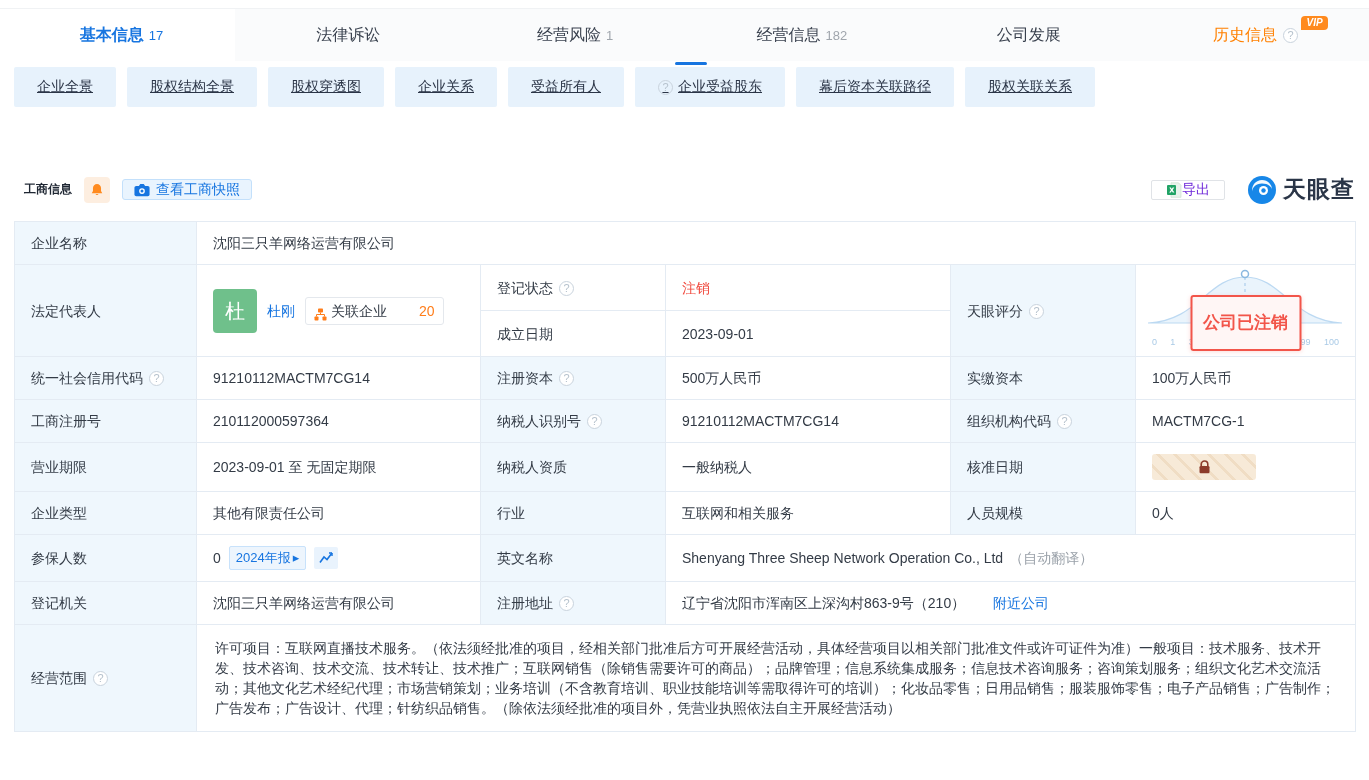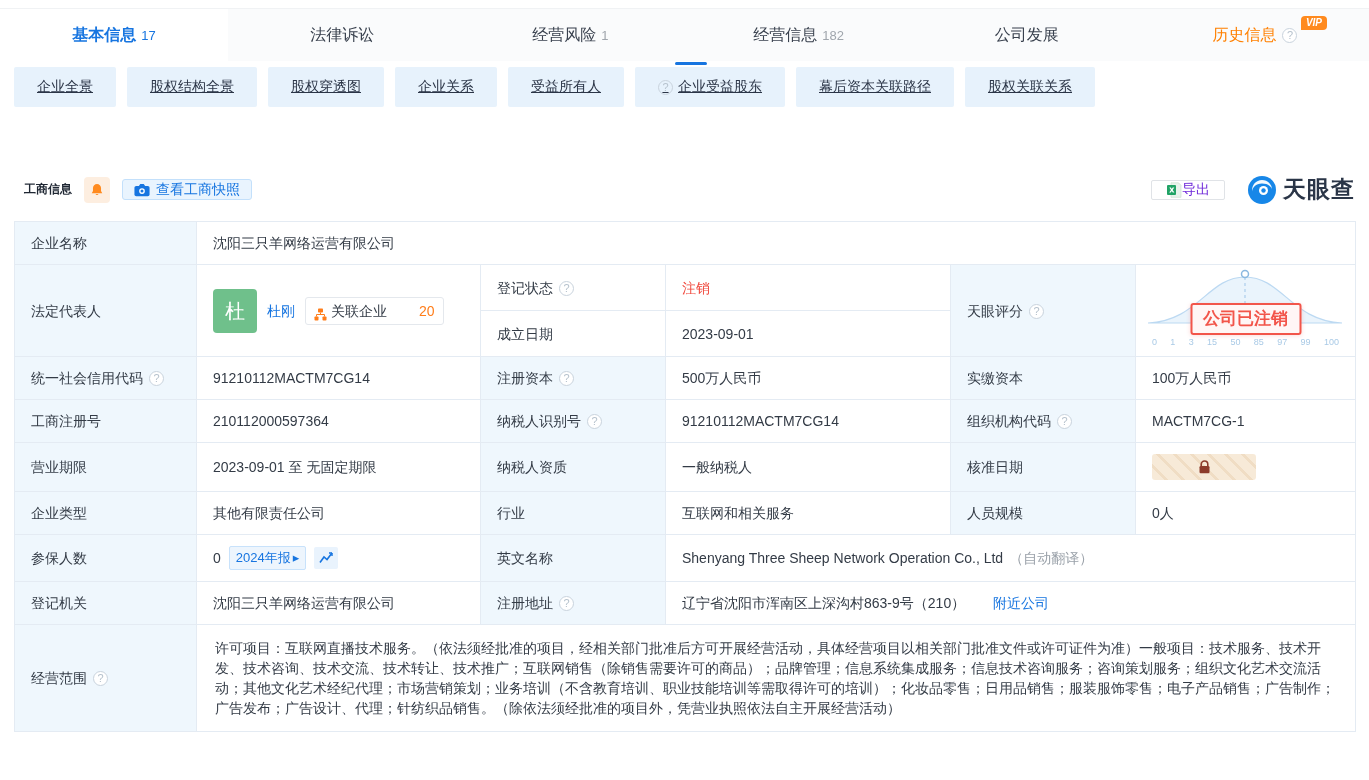--- a/index.html
+++ b/index.html
@@ -4,21 +4,21 @@
 <style>
   * { margin:0; padding:0; box-sizing:border-box; }
   html,body { width:1369px; height:780px; background:#fff; overflow:hidden;
     font-family:"Liberation Sans","DejaVu Sans",sans-serif; color:#2b3440; }
 
   
   .tabbar-wrap { padding-top:8px; background:#fff; }
   .tabbar { display:flex; background:#fafbfc; border-top:1px solid #f0f2f4; }
   .tab { flex:1; height:52px; display:flex; align-items:center; justify-content:center;
     font-size:16px; color:#39414e; cursor:pointer; position:relative; }
-  .tab.active { background:#fff; color:#1775e0; font-weight:bold; }
+  .tab.active { background:#fff; color:#1775e0; font-weight:bold;padding-left:8px; }
   .tab .count { font-size:13px; margin-left:5px; color:#a0a6ad; font-weight:normal; }
   .tab.active .count { color:#1775e0; }
   .tab .vip-badge { position:absolute; top:7px; margin-left:118px; background:#ff8a1e;
     color:#fff; font-size:10px; font-style:italic; font-weight:bold; line-height:14px;
     padding:0 5px; border-radius:4px 4px 4px 0; }
   .tab.history { color:#ff8000; }
   .help { display:inline-block; width:15px; height:15px; border:1px solid #c9d3dd; border-radius:50%;
     color:#b6c2cd; font-size:11px; line-height:13px; text-align:center; margin-left:6px;
     vertical-align:1px; background:#fff; }
   .help::after { content:"?"; }
@@ -60,23 +60,23 @@
   .rep-cell { display:flex; align-items:center; gap:10px; }
   .avatar { width:44px; height:44px; background:#6fc08b; border-radius:4px; color:#fff;
     font-size:20px; display:flex; align-items:center; justify-content:center; flex:0 0 44px; }
   .rel-badge { display:inline-flex; align-items:flex-end; gap:4px; border:1px solid #e4e8ed;
     border-radius:3px; padding:3px 8px; background:#fff; cursor:pointer; font-size:14px; }
   .rel-badge .cnt { color:#ff7d1a;margin-left:28px; }
 
   .score-cell { position:relative; padding:4px 6px !important; }
   .score-axis { display:flex; justify-content:space-between; padding:0 10px; }
   .score-axis span { font-size:9px; color:#a9cae6; }
-  .stamp { position:absolute; left:50%; top:38px; transform:translateX(-50%);
+  .stamp { position:absolute; left:50%; top:30px; transform:translateX(-50%);
     background:#fff6f5; border:2px solid #f2554a; color:#f2554a; font-size:17px; font-weight:bold;
-    padding:4px 11px; border-radius:3px; white-space:nowrap; box-shadow:0 1px 4px rgba(242,85,74,.18); }
+    padding:16px 11px; border-radius:3px; white-space:nowrap; box-shadow:0 1px 4px rgba(242,85,74,.18); }
 
   .lock-box { width:104px; height:26px; border-radius:3px; display:flex; align-items:center;
     justify-content:center; cursor:pointer;
     background:repeating-linear-gradient(45deg,#f7ead8 0 9px,#f0ddc4 9px 12px); }
 
   .insured-cell { display:flex; align-items:center; gap:8px; }
   .report-tag { background:#edf5fd; border:1px solid #c8e2fb; border-radius:2px; color:#1775e0;
     font-size:13px; padding:1px 6px; cursor:pointer; display:inline-flex; align-items:center; gap:2px; }
   .trend-chip { width:24px; height:22px; background:#e9f3fd; border-radius:2px; display:flex;
     align-items:center; justify-content:center; cursor:pointer; }

